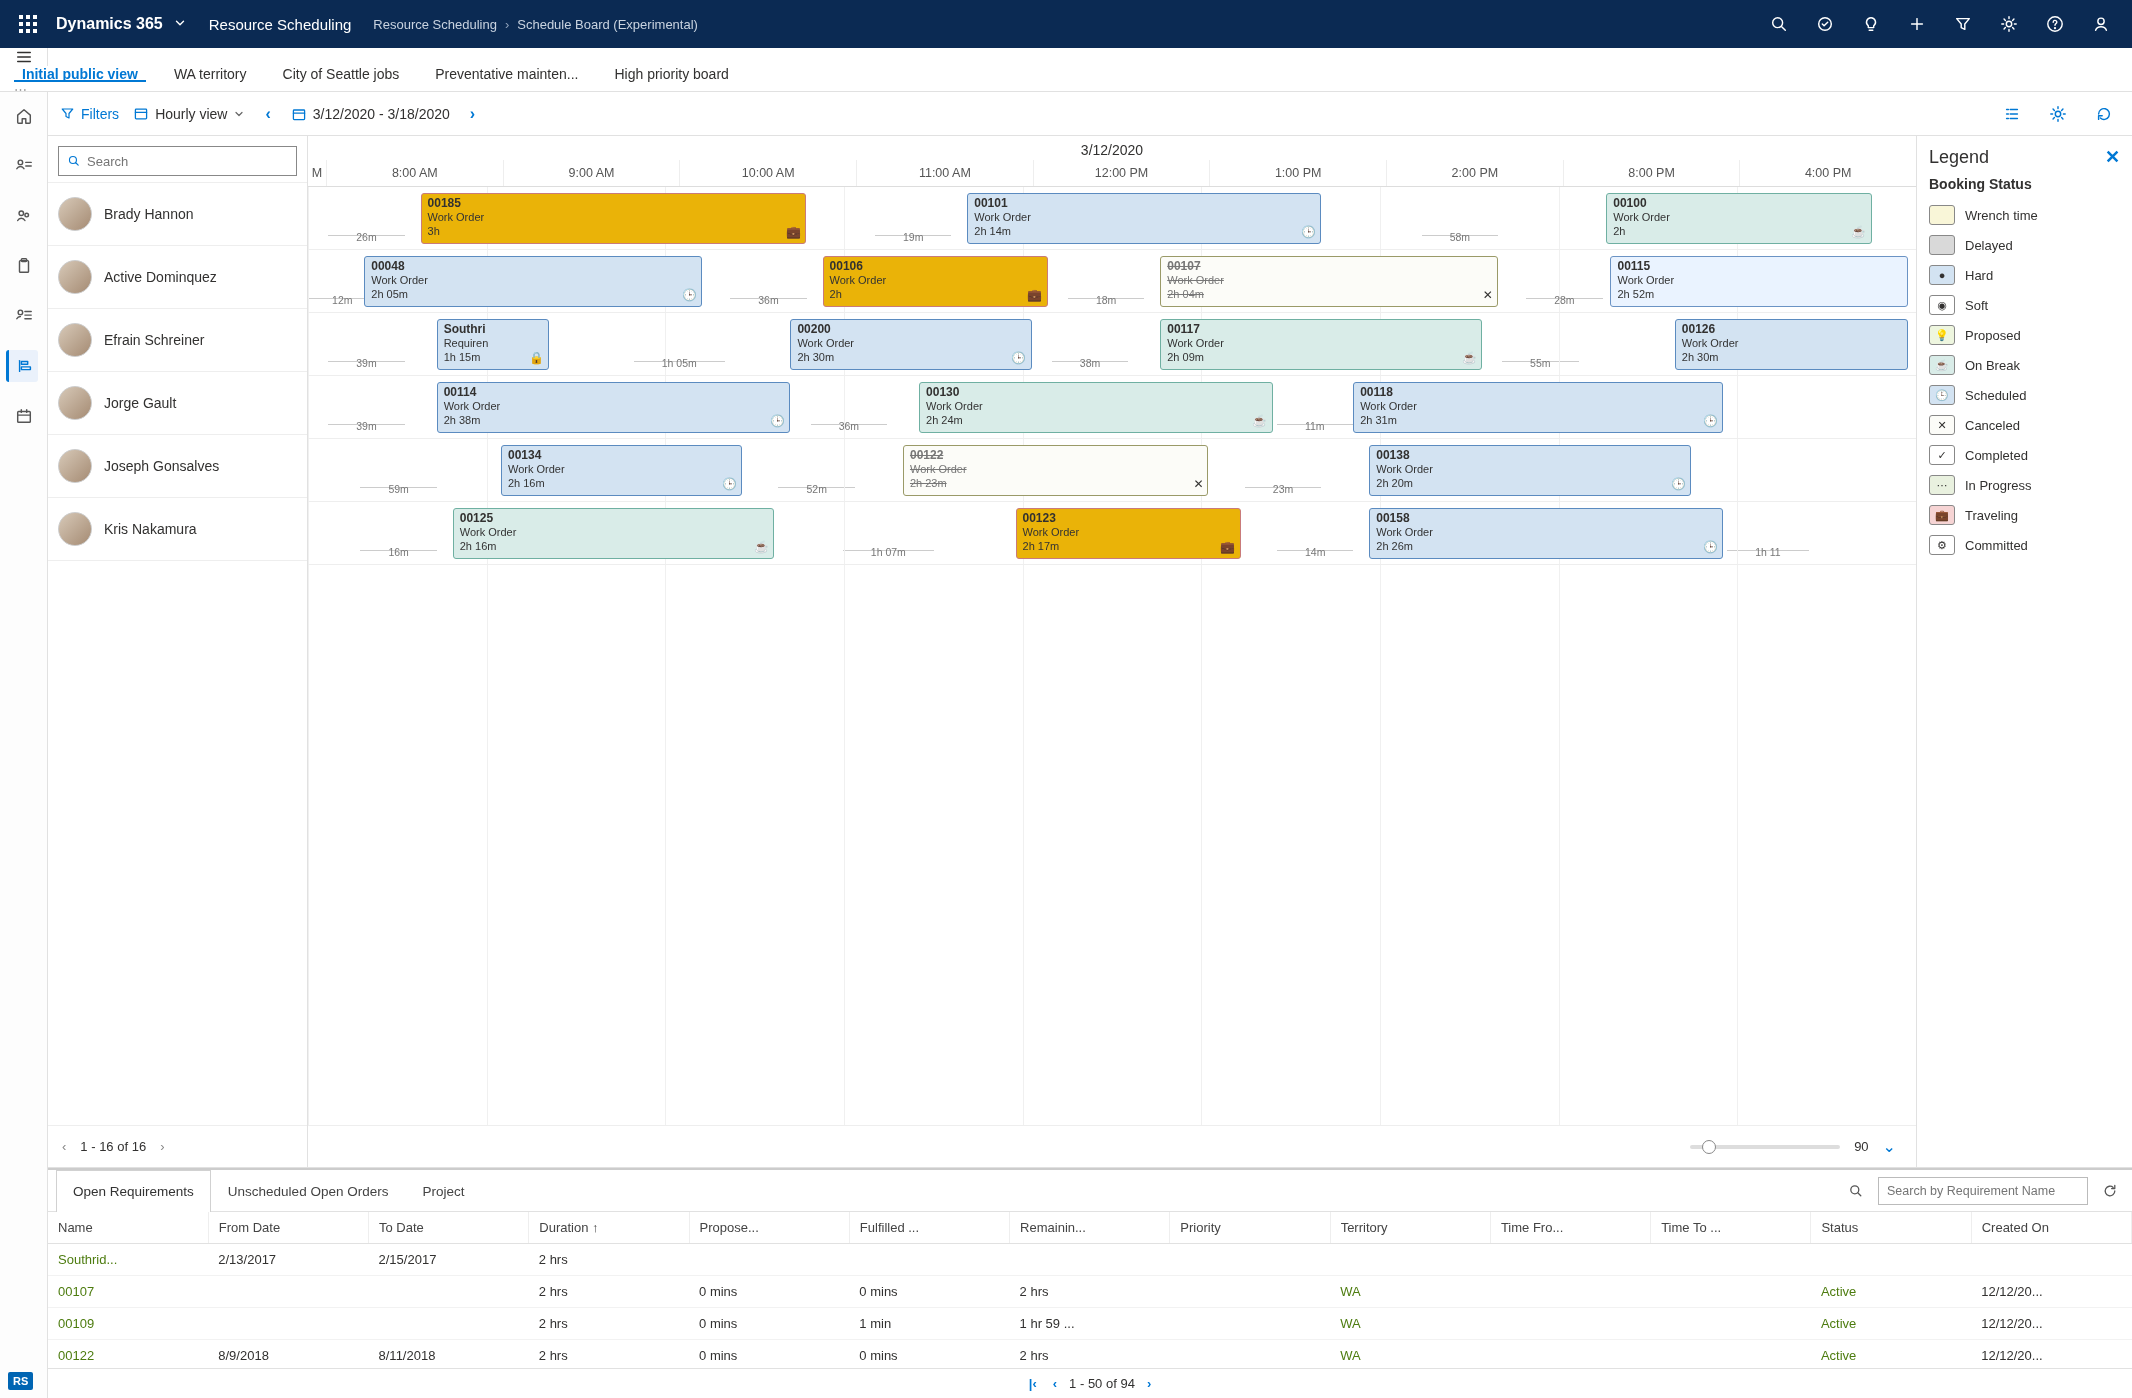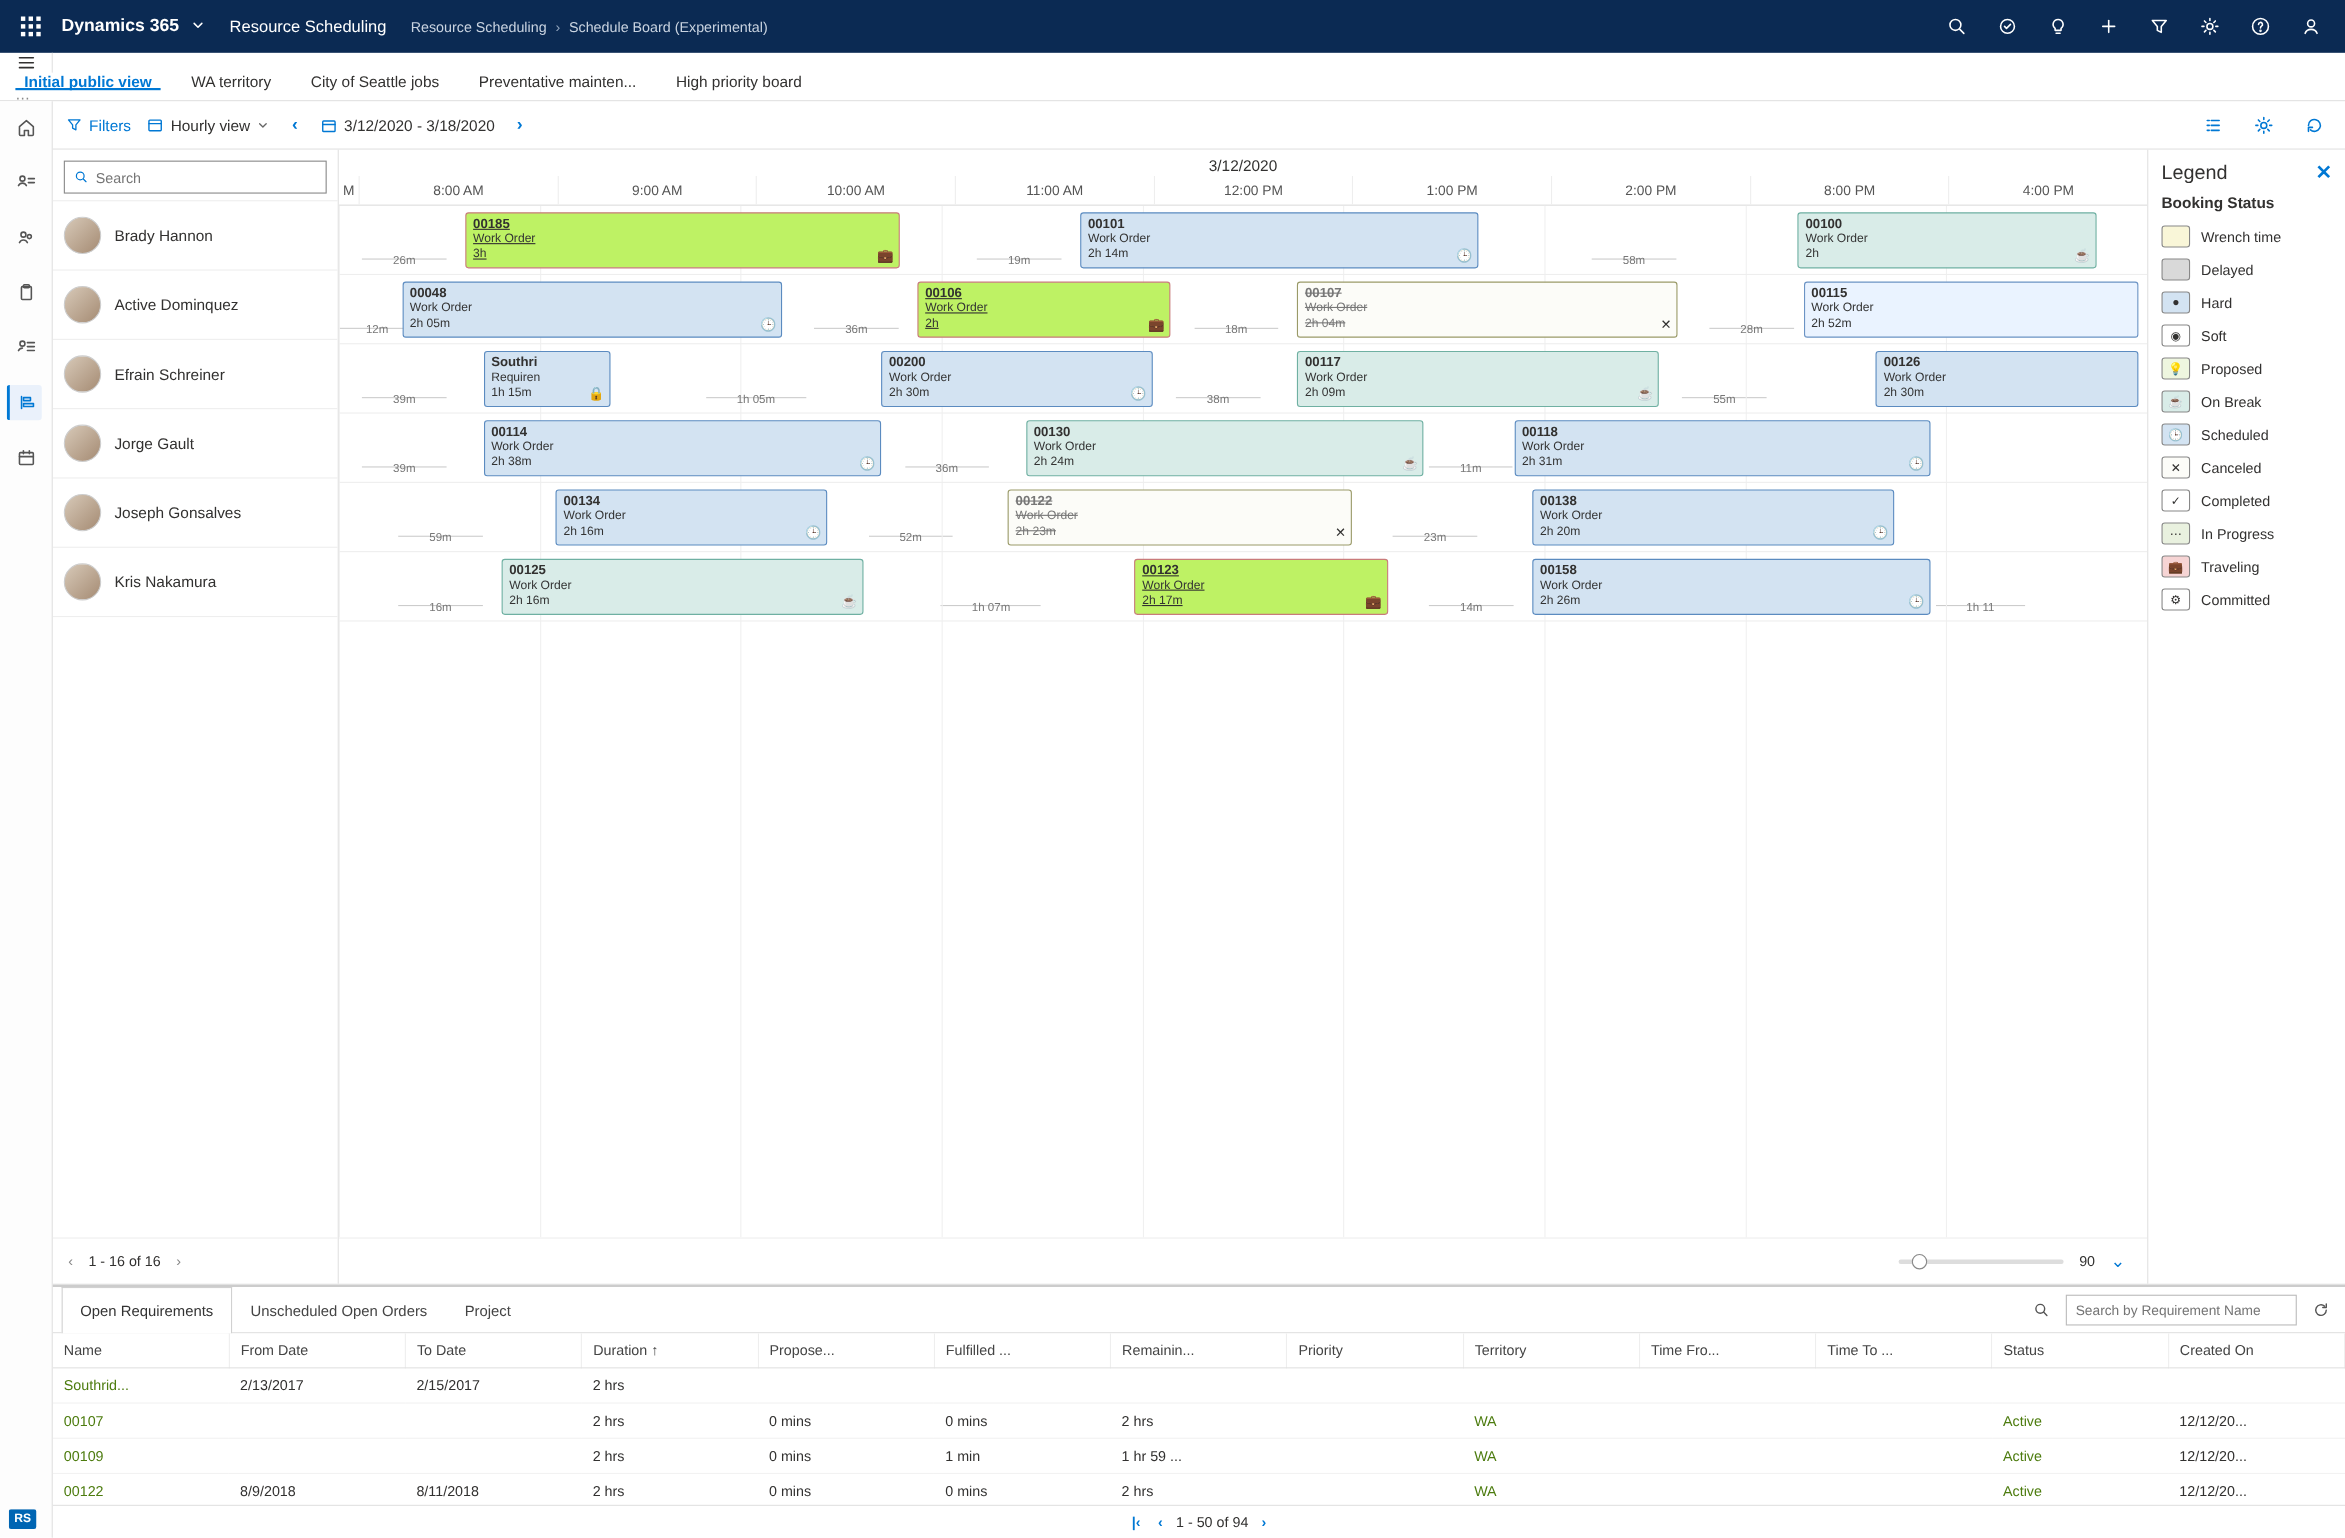--- a/index.html
+++ b/index.html
@@ -68,35 +68,35 @@
   .gantt-rows { position:relative; }
   .g-row { height:63px; border-bottom:1px solid #eee; position:relative; }
   
   .card { position:absolute; top:6px; height:51px; border:1.5px solid; border-radius:3px; padding:2px 6px 2px 6px; font-size:11.5px; line-height:1.25; overflow:hidden; cursor:pointer; }
   .card .cid { font-weight:600; font-size:12px;}
   .card .ctype { font-size:11px; color:#333; }
   .card .cdur { font-size:11px; color:#333; }
   .card .cicon { position:absolute; right:4px; bottom:3px; font-size:12px; }
   .card.cancel .cid, .card.cancel .ctype, .card.cancel .cdur { text-decoration: line-through; color:#777; }
   
-  .c-travel { background:#bef264; border-color:#c97b7b;text-decoration:underline; }
+  .c-travel { background:#eab308; border-color:#c97b7b; }
   .c-sched { background:#d3e3f2; border-color:#5b8bc0; }
   .c-break { background:#d9ece8; border-color:#6fb0a2; }
   .c-cancel { background:#fcfcf8; border-color:#9a9a68; }
   .c-hard { background:#eaf3ff; border-color:#6b93c4; }
   
   .gap-lbl { position:absolute; font-size:10.5px; color:#777; bottom:6px; }
   .gap-lbl::before { content:""; display:block; position:absolute; left:-28px; right:-28px; bottom:7px; border-top:1px solid #ccc; z-index:-1;}
   
   .foot-slider { height:42px; display:flex; align-items:center; padding:0 20px; gap:14px; justify-content:flex-end; border-top:1px solid #eee;}
   .slider-track { width:150px; height:4px; background:#ddd; border-radius:2px; position:relative;}
   .slider-thumb { position:absolute; left:12px; top:-5px; width:14px; height:14px; background:#fff; border:1px solid #888; border-radius:50%;}
   
   
-  .legend { width:180px; border-left:1px solid #e1e1e1; padding:10px 12px; overflow:hidden;}
+  .legend { width:216px; border-left:1px solid #e1e1e1; padding:10px 12px; overflow:hidden;}
   .legend-head { display:flex; align-items:center; justify-content:space-between; margin-bottom:8px;}
   .legend-head h3 { font-size:18px; font-weight:400; }
   .legend-head .close { color:#0078d4; font-size:18px; cursor:pointer; font-weight:bold;}
   .legend h4 { font-size:14px; font-weight:600; margin:4px 0 8px;}
   .leg-item { display:flex; align-items:center; gap:10px; padding:5px 0; font-size:13px;}
   .swatch { width:26px; height:20px; border:1px solid #888; border-radius:3px; display:flex; align-items:center; justify-content:center; font-size:11px;}
   
   
   .bottom { height:230px; display:flex; flex-direction:column; border-top:2px solid #ccc;}
   .bottom-tabs { height:42px; display:flex; align-items:stretch; border-bottom:1px solid #e1e1e1; padding:0 8px; gap:0;}

